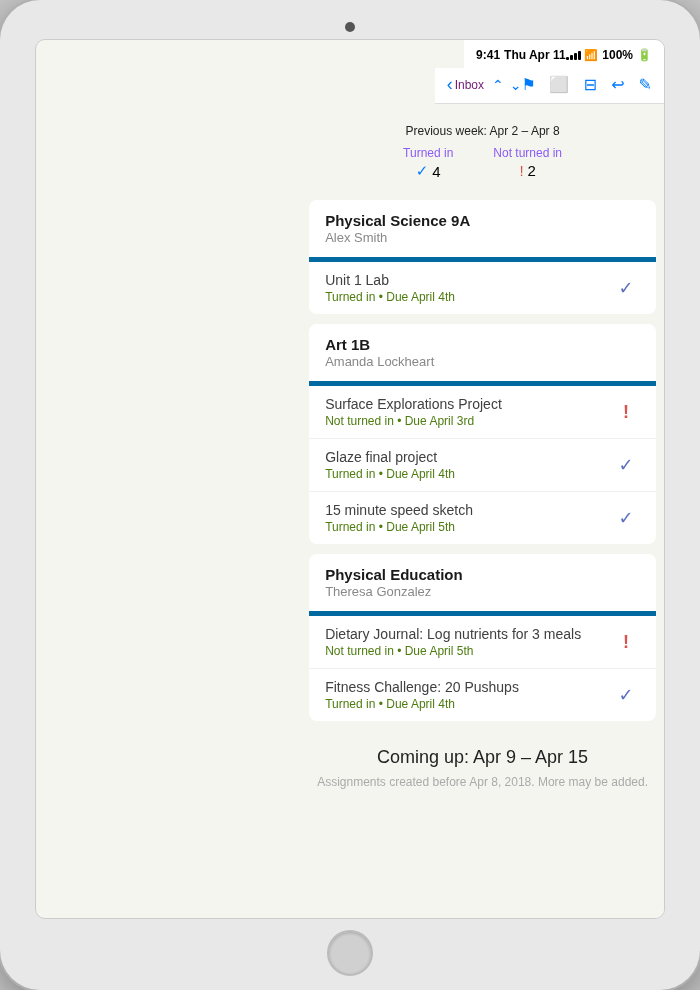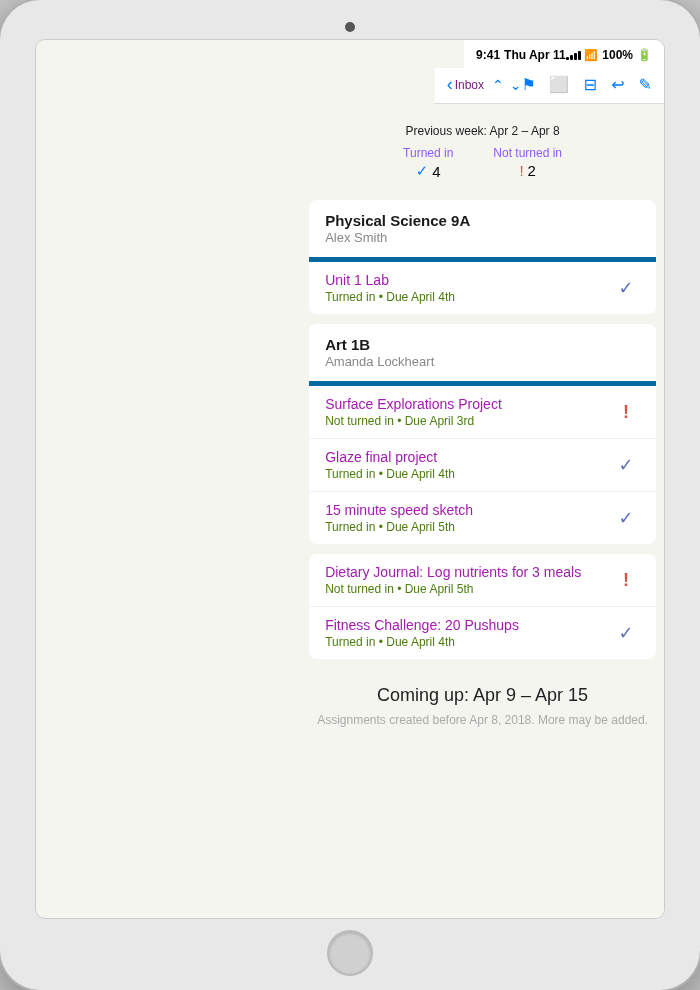--- a/index.html
+++ b/index.html
@@ -246,21 +246,21 @@
     .assignment-row:last-child {
       border-bottom: none;
     }
 
     .assignment-info {
       flex: 1;
     }
 
     .assignment-title {
       font-size: 14px;
-      color: #a21caf;
+      color: #404040;
       margin-bottom: 2px;
     }
 
     .assignment-meta {
       font-size: 12px;
       color: #4d7c0f;
     }
 
     .assignment-status {
       display: flex;
@@ -418,20 +418,24 @@
                 <div class="assignment-title">15 minute speed sketch</div>
                 <div class="assignment-meta">Turned in • Due April 5th</div>
               </div>
               <div class="assignment-status">
                 <span class="check-icon">✓</span>
               </div>
             </div>
           </div>
           <div class="spacer"></div>
           <div class="card">
+            <div class="class-header">
+              <div class="class-name">Physical Education</div>
+              <div class="teacher-name">Theresa Gonzalez</div>
+            </div>
             <div class="assignment-row">
               <div class="assignment-info">
                 <div class="assignment-title">Dietary Journal: Log nutrients for 3 meals</div>
                 <div class="assignment-meta">Not turned in • Due April 5th</div>
               </div>
               <div class="assignment-status">
                 <span class="exclaim-icon">!</span>
               </div>
             </div>
             <div class="assignment-row">

